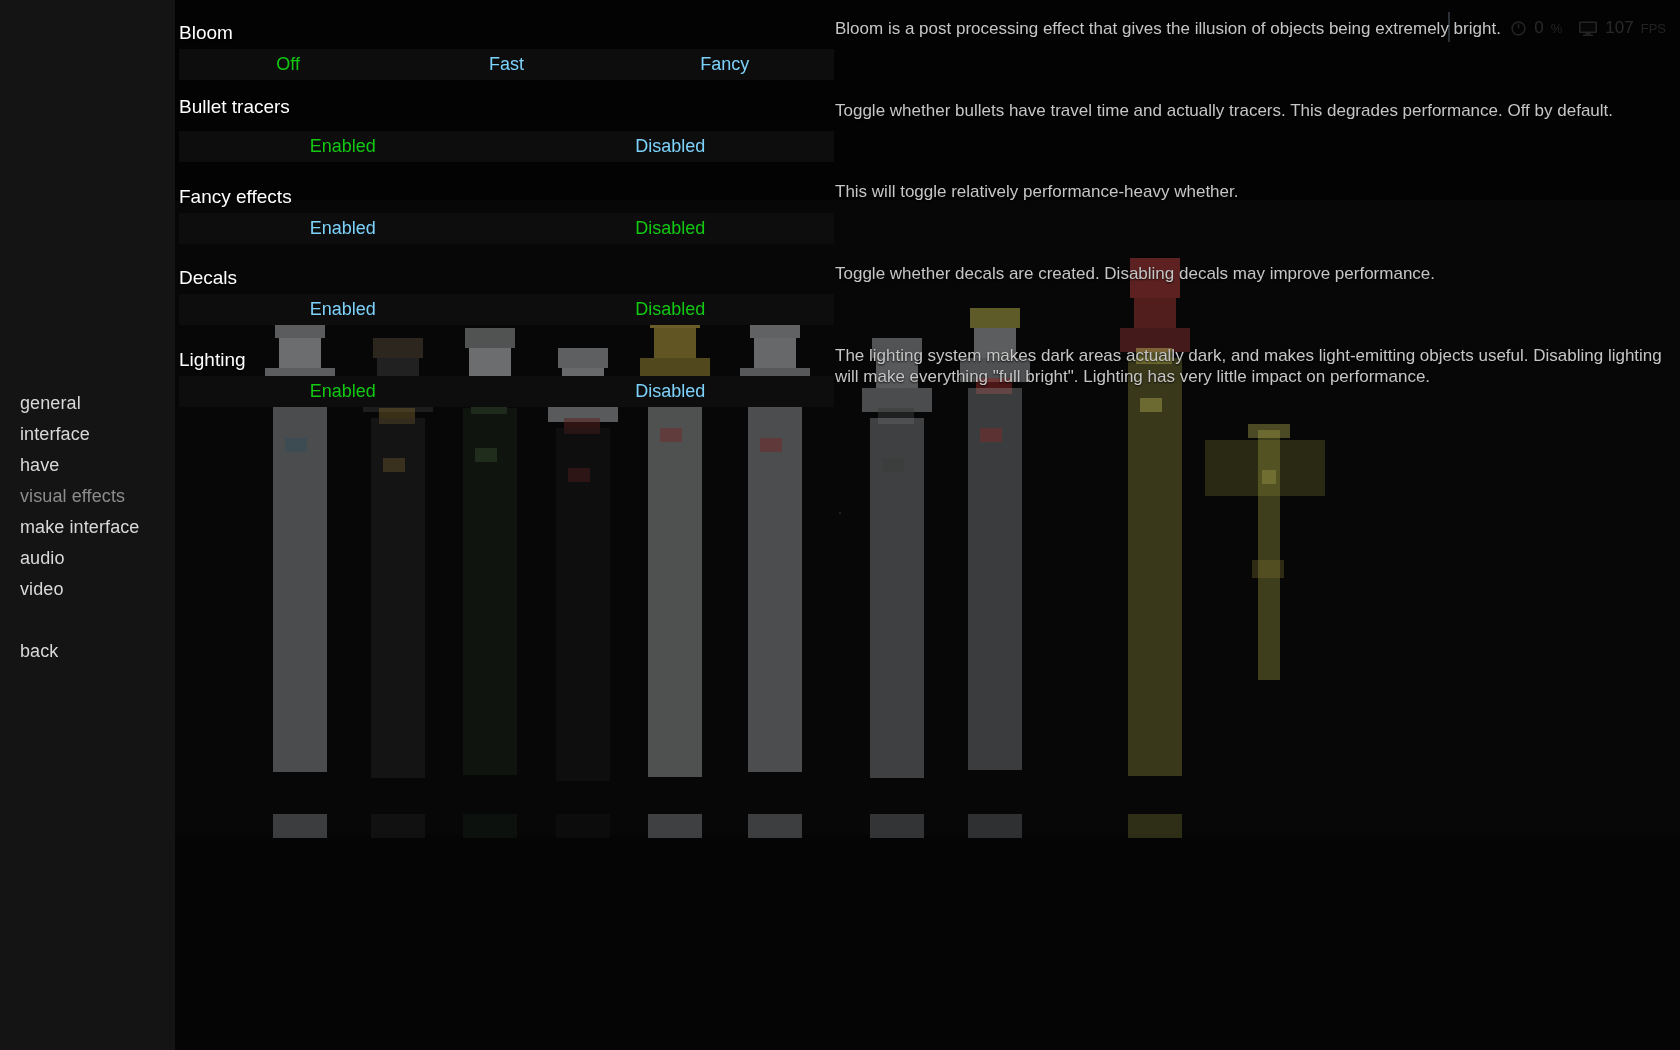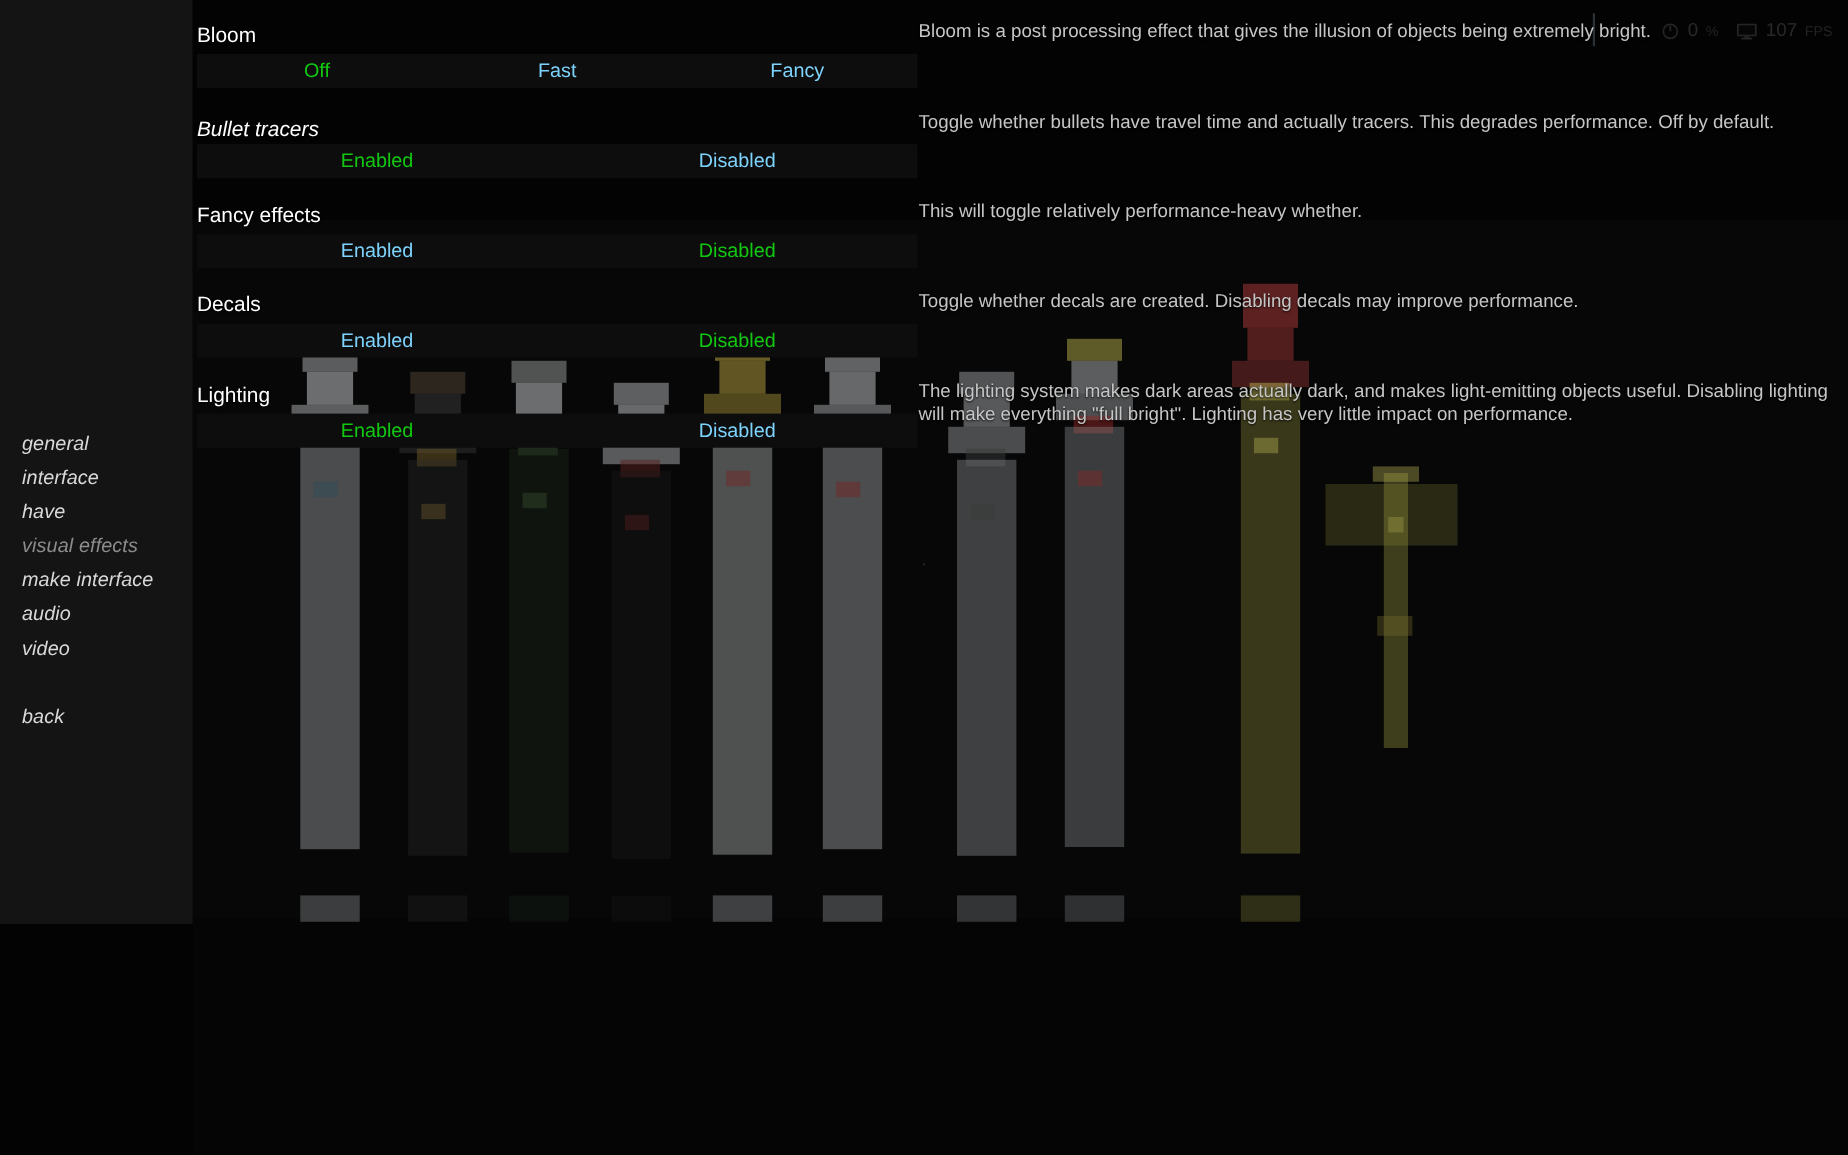--- a/index.html
+++ b/index.html
@@ -45,23 +45,22 @@
   }
   .px {
     position: absolute;
   }
 
   
   #left-panel {
     position: absolute;
     left: 0; top: 0;
     width: 175px;
-    height: 840px;
+    height: 1050px;
     background: #141414;
-    font-style: italic;
   }
   #menu-nav {
     position: absolute;
     left: 20px;
     top: 388px;
     width: 150px;
   }
   .nav-item {
     display: block;
     font-size: 18px;
@@ -273,21 +272,21 @@
       <div class="setting-row" style="top: 14px;">
         <div class="setting-label" style="top: 8px;">Bloom</div>
         <div class="option-bar" style="top: 35px;">
           <div class="option selected">Off</div>
           <div class="option">Fast</div>
           <div class="option">Fancy</div>
         </div>
         <div class="desc" style="top: 4px;">Bloom is a post processing effect that gives the illusion of objects being extremely bright.</div>
       </div>
       <div class="setting-row" style="top: 96px;">
-        <div class="setting-label" style="top: 12px; font-style: italic;">Bullet tracers</div>
+        <div class="setting-label" style="top: 0;">Bullet tracers</div>
         <div class="option-bar" style="top: 35px;">
           <div class="option selected">Enabled</div>
           <div class="option">Disabled</div>
         </div>
         <div class="desc" style="top: 4px;">Toggle whether bullets have travel time and actually tracers. This degrades performance. Off by default.</div>
       </div>
       <div class="setting-row" style="top: 178px;">
         <div class="setting-label" style="top: 8px;">Fancy effects</div>
         <div class="option-bar" style="top: 35px;">
           <div class="option">Enabled</div>

